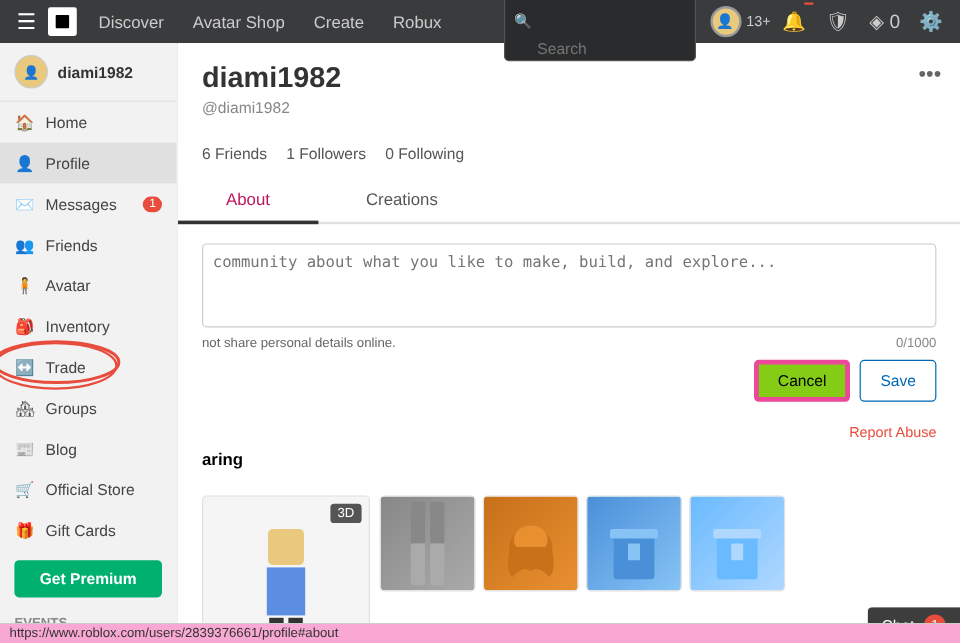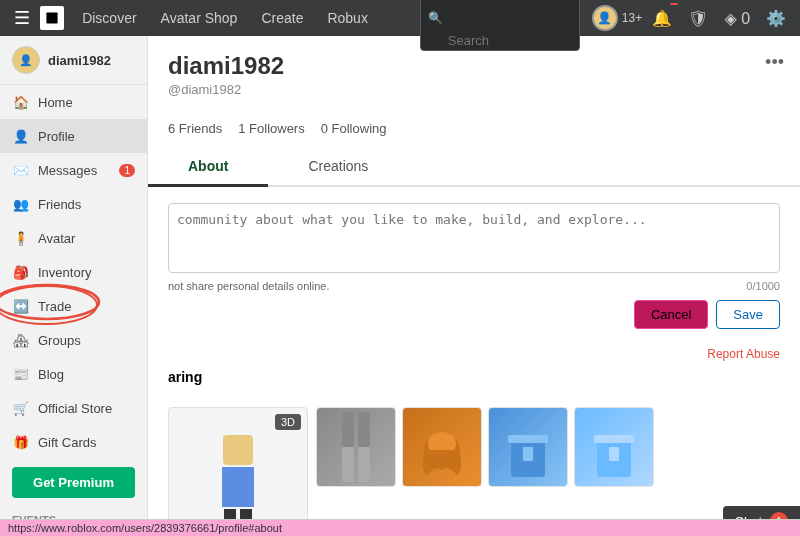--- a/index.html
+++ b/index.html
@@ -44,30 +44,30 @@
     .main { flex: 1; overflow-y: auto; background: #fff; padding: 0; }
     .profile-header { padding: 16px 20px 0; position: relative; }
     .profile-more { position: absolute; top: 16px; right: 16px; color: #666; font-size: 18px; cursor: pointer; }
     .profile-name { font-size: 24px; font-weight: 700; color: #333; }
     .profile-handle { font-size: 13px; color: #888; margin-top: 2px; margin-bottom: 24px; }
     .profile-stats { display: flex; gap: 16px; font-size: 13px; color: #555; margin-bottom: 0; }
 
     
     .tabs { display: flex; border-bottom: 2px solid #e0e0e0; margin-top: 12px; }
     .tab { padding: 10px 40px; font-size: 14px; cursor: pointer; color: #555; border-bottom: 3px solid transparent; margin-bottom: -2px; }
-    .tab.active { color: #14532d; font-weight: 700; border-bottom: 3px solid #333; text-align: right; }
+    .tab.active { color: #be185d; font-weight: 400; border-bottom: 3px solid #333; text-align: right; }
 
     
     .about-section { padding: 16px 20px; }
     .about-textarea { width: 100%; height: 70px; border: 1px solid #ccc; border-radius: 4px; padding: 8px; font-size: 13px; color: #aaa; resize: none; outline: none; }
     .about-footer { display: flex; justify-content: space-between; align-items: flex-end; margin-top: 4px; }
     .about-warning { font-size: 11px; color: #666; }
     .about-char-count { font-size: 11px; color: #888; }
     .about-buttons { display: flex; gap: 8px; margin-top: 8px; justify-content: flex-end; }
-    .btn-cancel { padding: 6px 16px; border: 1px solid #ec4899; border-radius: 4px; background: #be185d; cursor: pointer; font-size: 13px; }
+    .btn-cancel { padding: 6px 16px; border: 4px solid #ec4899; border-radius: 4px; background: #84cc16; cursor: pointer; font-size: 13px; }
     .btn-save { padding: 6px 16px; border: 1px solid #0068b5; border-radius: 4px; background: #fff; color: #0068b5; cursor: pointer; font-size: 13px; }
     .report-abuse { text-align: right; padding: 0 20px 8px; }
     .report-abuse a { color: #e74c3c; font-size: 12px; cursor: pointer; text-decoration: none; }
 
     
     .wearing-section { padding: 0 20px; }
     .wearing-title { font-size: 14px; font-weight: 600; margin-bottom: 22px; }
     .wearing-items { display: flex; gap: 8px; align-items: flex-start; }
     .wearing-3d { position: relative; width: 140px; height: 160px; background: #f5f5f5; border: 1px solid #e0e0e0; border-radius: 4px; display: flex; align-items: center; justify-content: center; flex-shrink: 0; }
     .wearing-3d-badge { position: absolute; top: 6px; right: 6px; background: #555; color: #fff; font-size: 11px; padding: 2px 6px; border-radius: 3px; cursor: pointer; }

